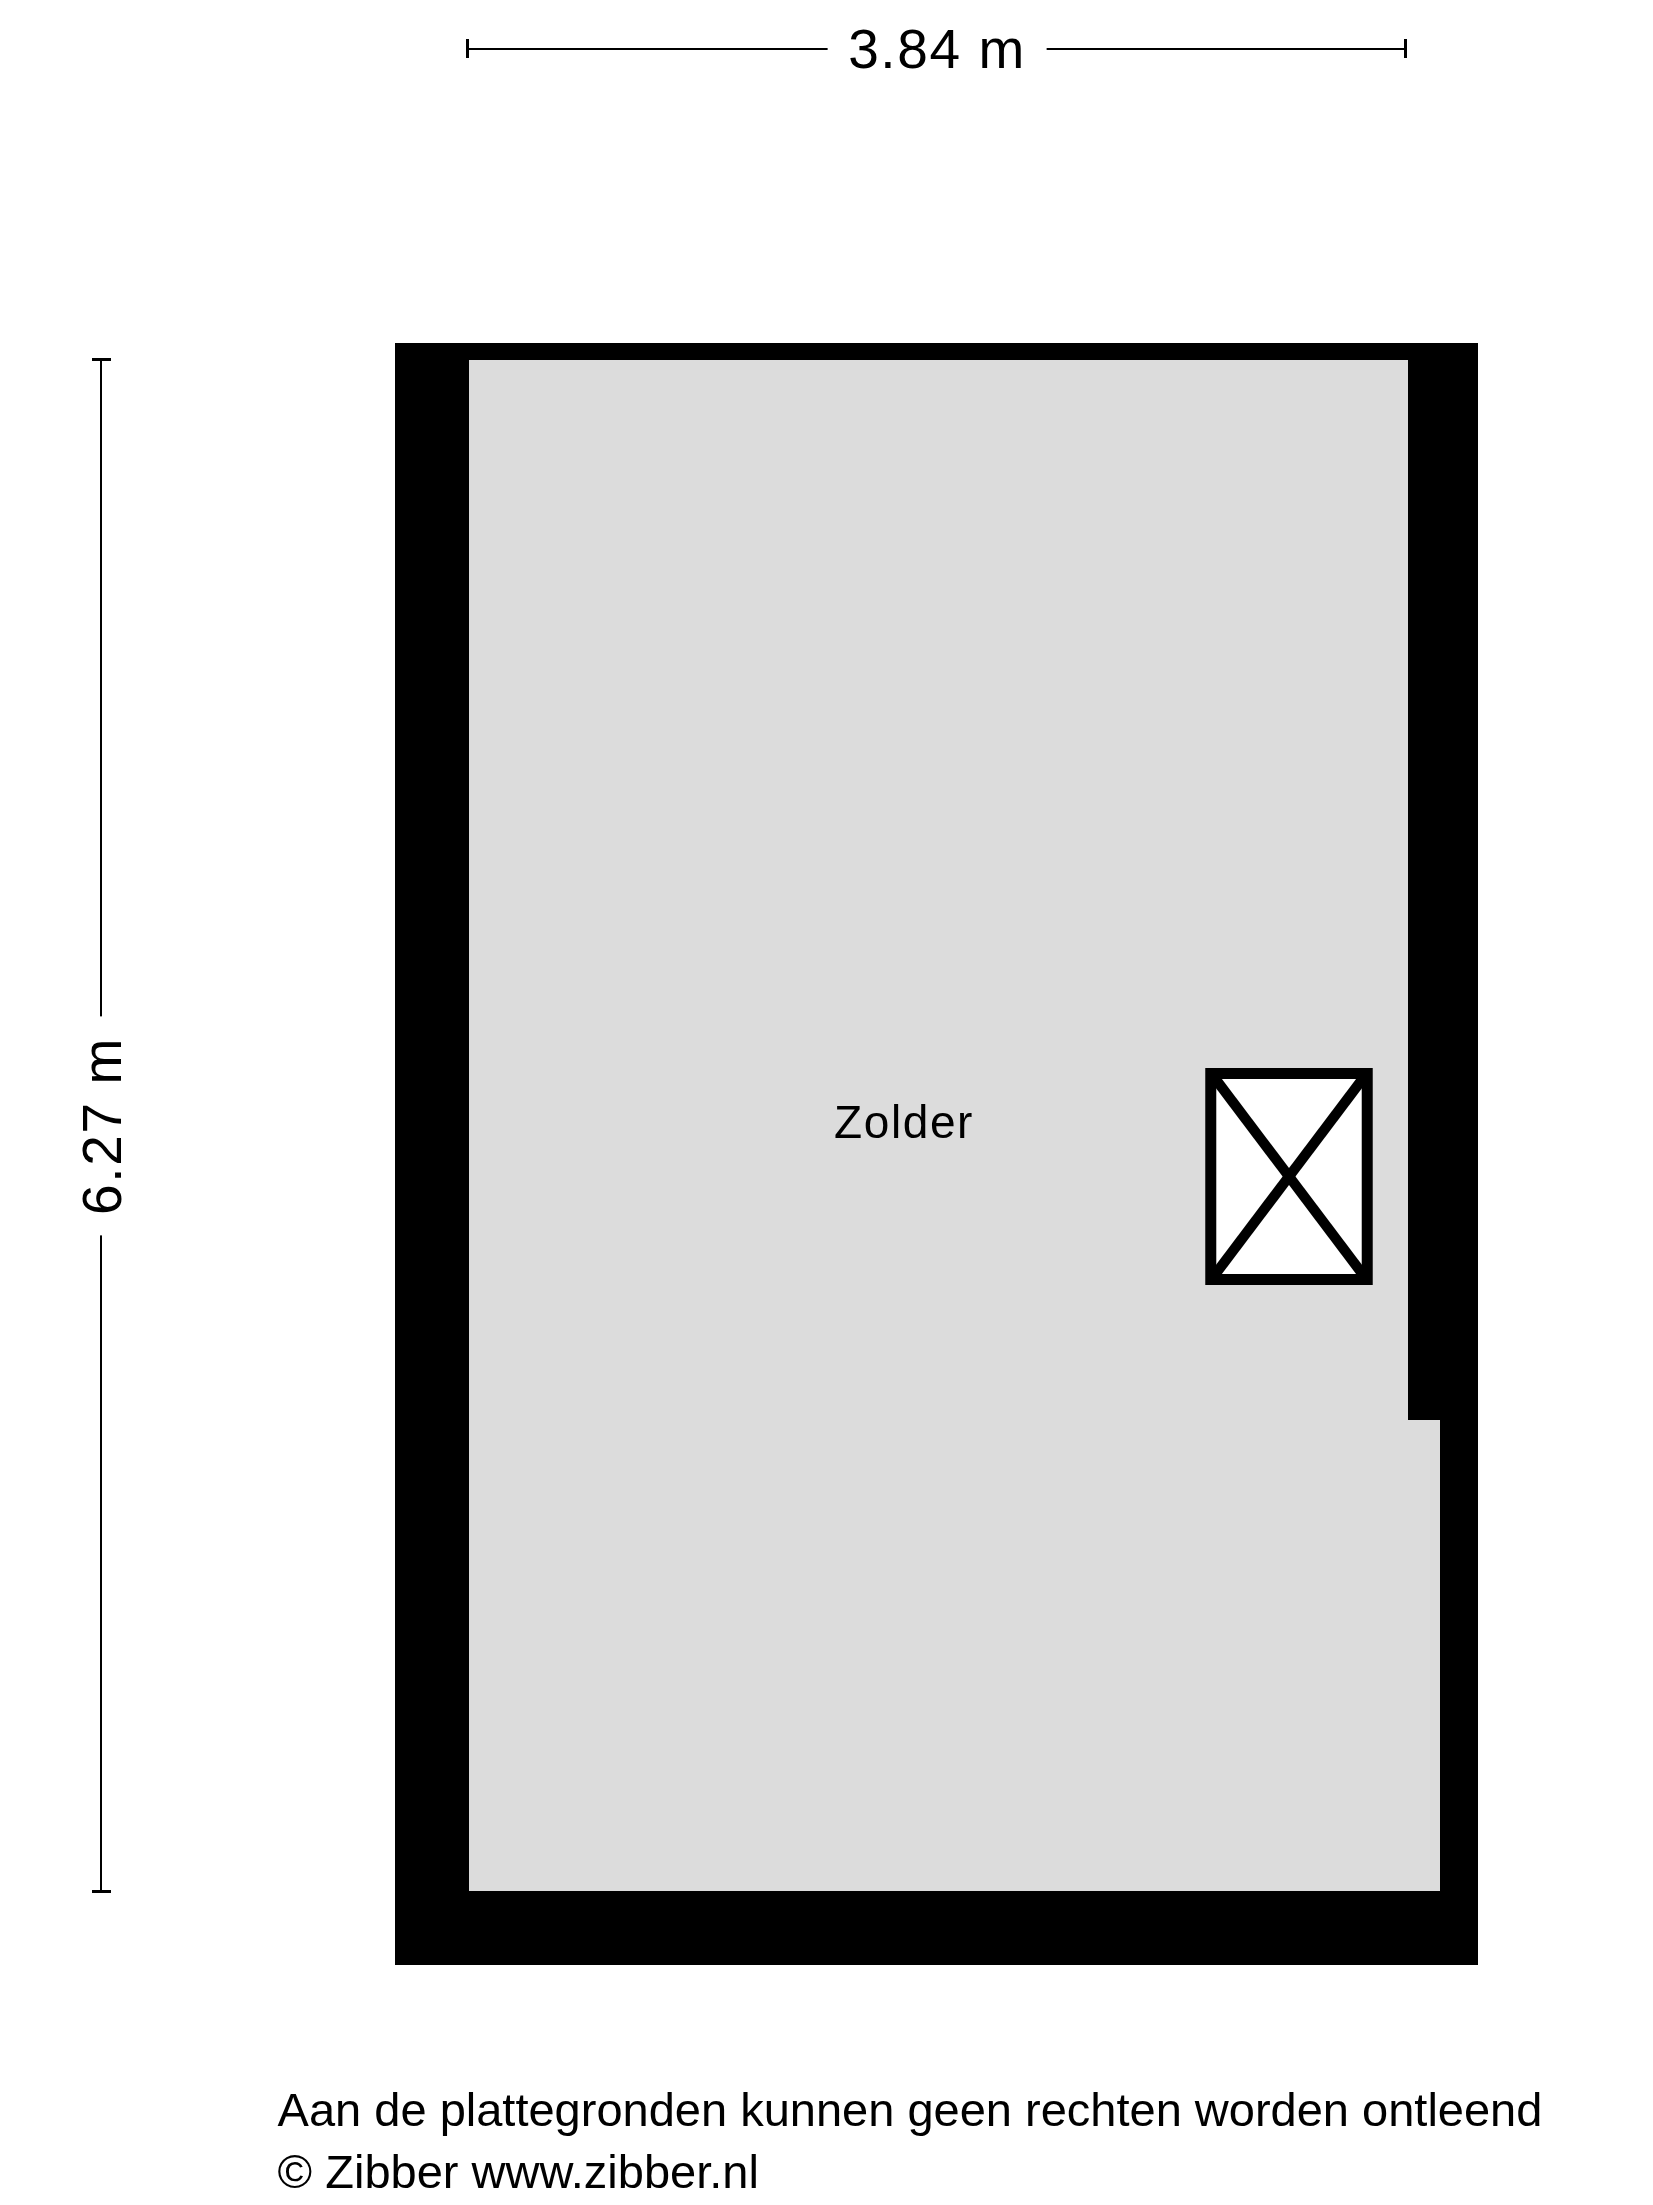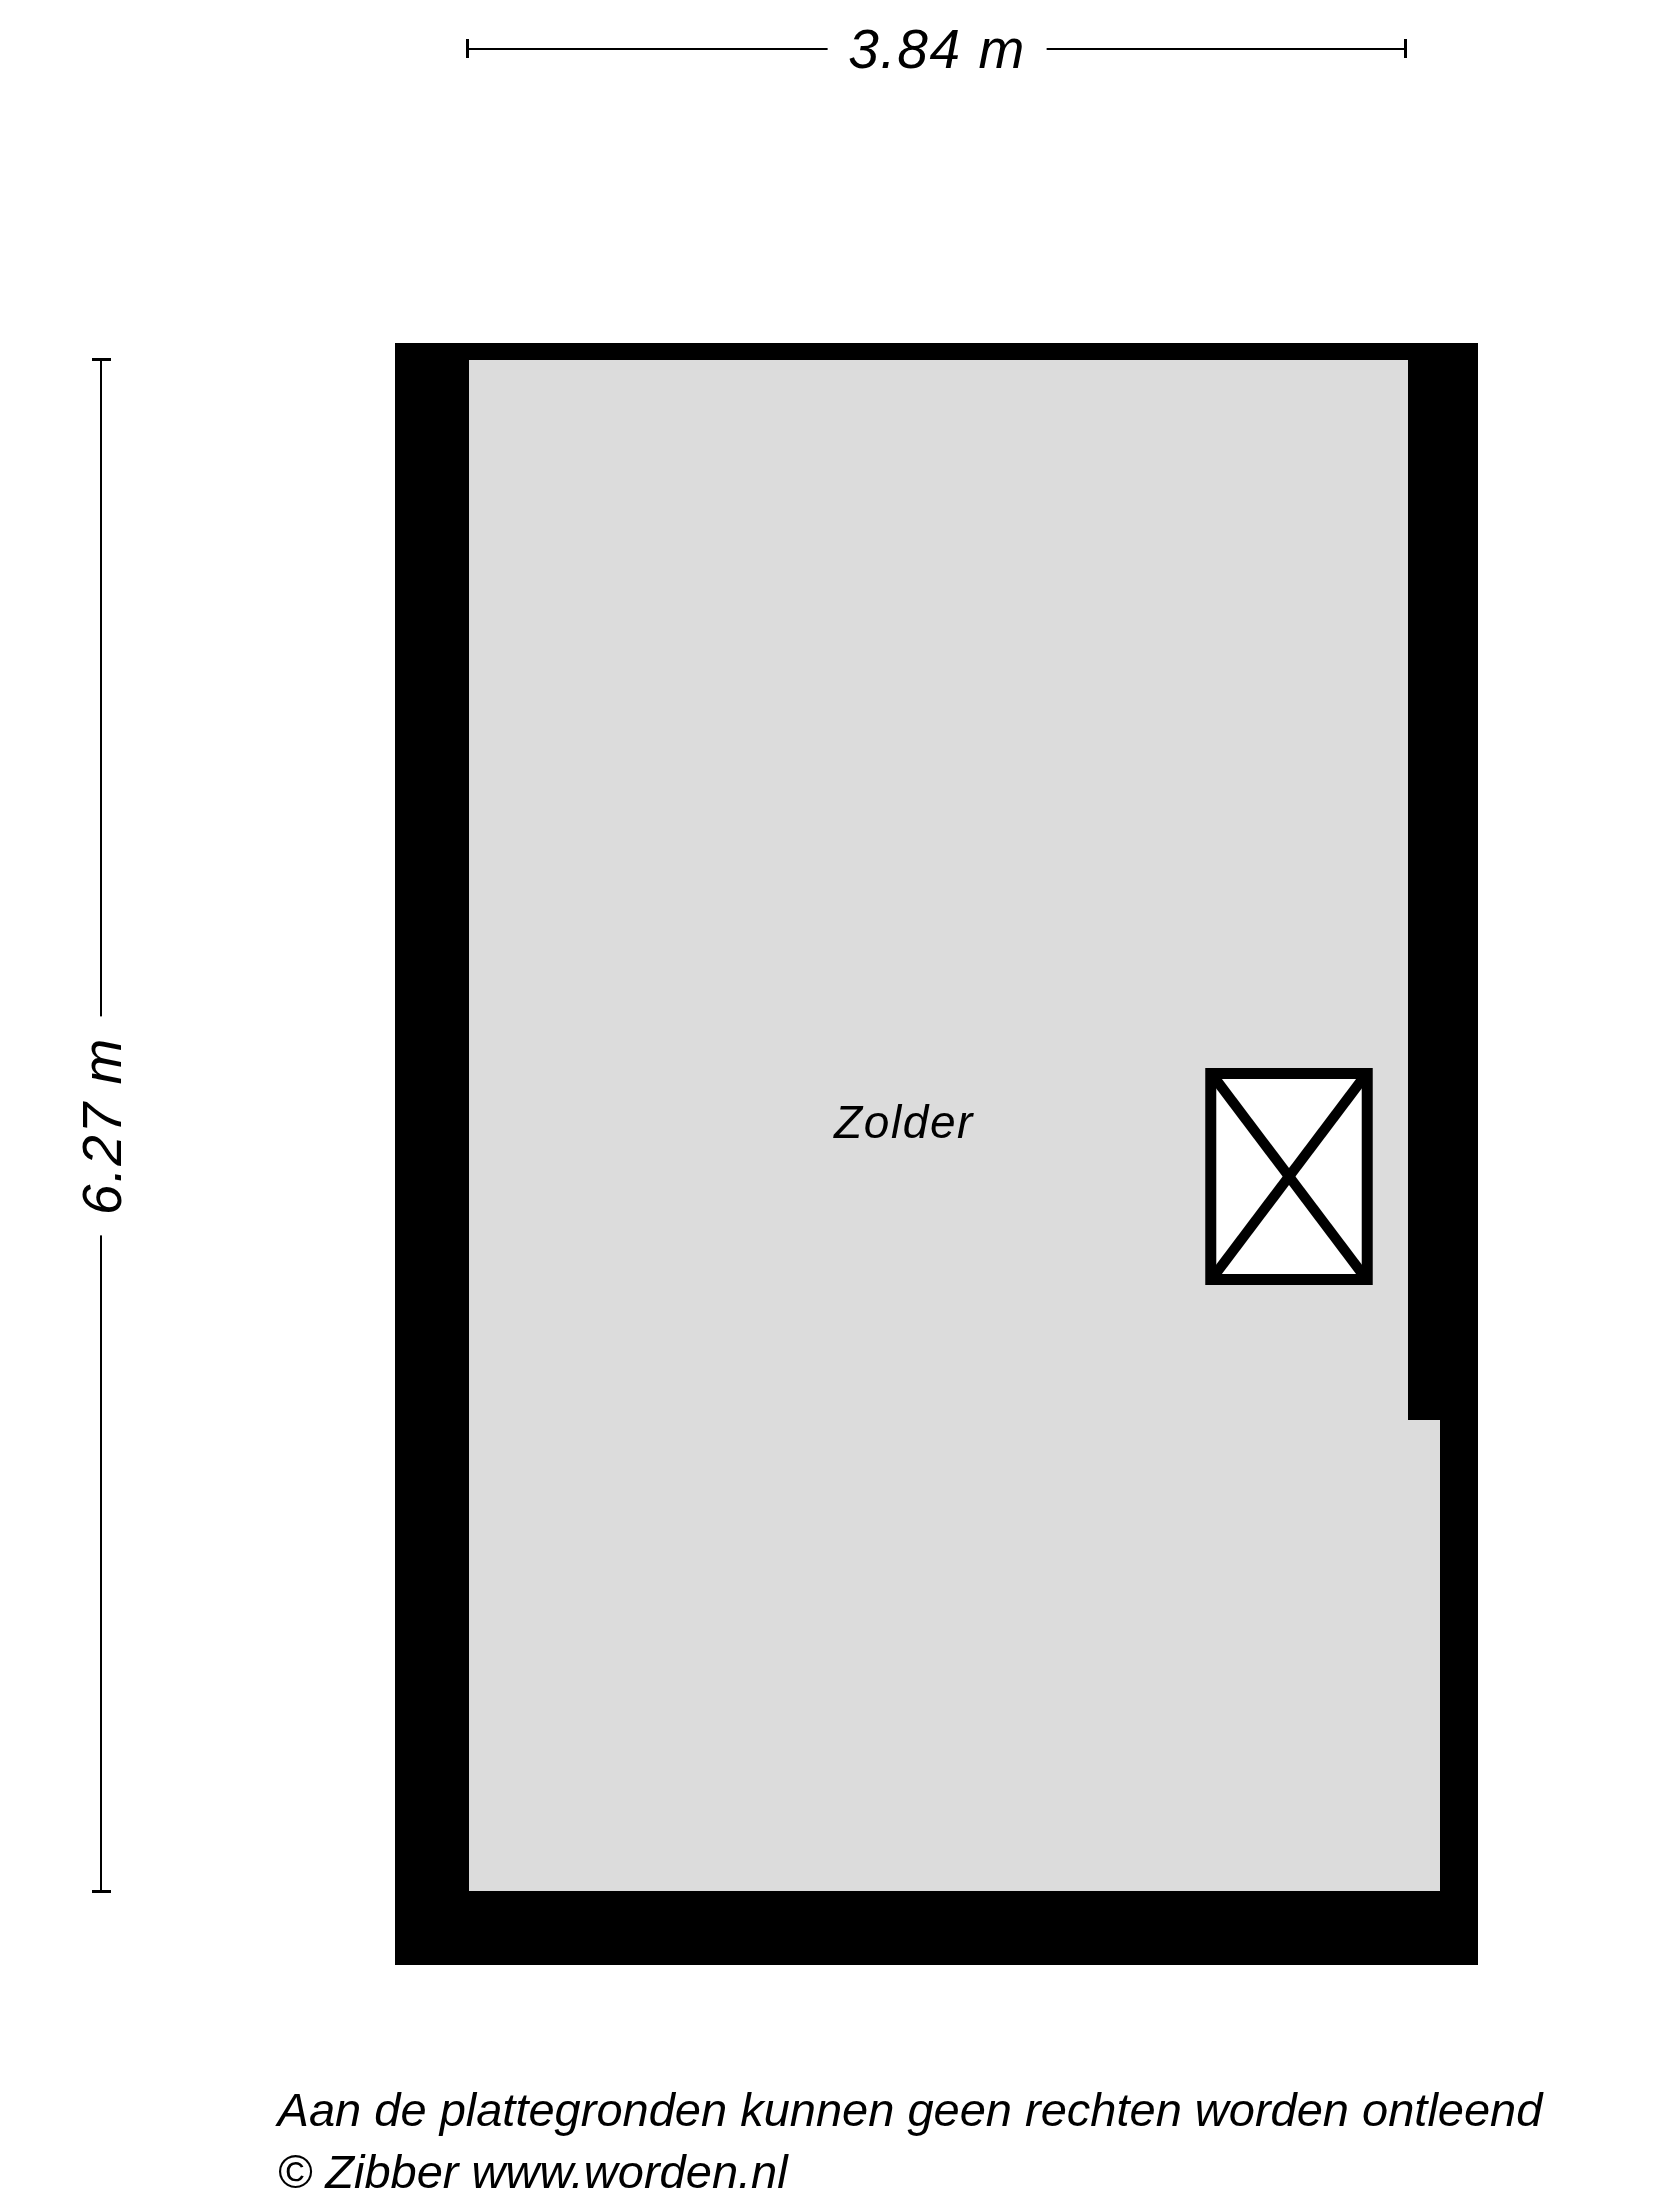--- a/index.html
+++ b/index.html
@@ -13,21 +13,20 @@
     background: var(--background);
     font-family: "Liberation Sans", "DejaVu Sans", sans-serif;
     color: var(--text);
   }
   .canvas {
     position: relative;
     width: 1654px;
     height: 2205px;
     background: var(--background);
     overflow: hidden;
-    font-style: italic;
   }
 
   
   .dim-line-h {
     position: absolute;
     left: 468px; top: 48px;
     width: 939px; height: 2.4px;
     background: var(--wall);
   }
   .tick-v {
@@ -140,17 +139,17 @@
   <svg class="cross-box" viewBox="0 0 213 276">
     <rect x="7" y="7" width="199" height="262" fill="#ffffff" stroke="#000000" stroke-width="14"></rect>
     <line x1="10" y1="10" x2="203" y2="266" stroke="#000000" stroke-width="13"></line>
     <line x1="203" y1="10" x2="10" y2="266" stroke="#000000" stroke-width="13"></line>
   </svg>
 
   <div class="room-label">Zolder</div>
 
   <div class="footer">
     <div>Aan de plattegronden kunnen geen rechten worden ontleend</div>
-    <div>© Zibber www.worden.nl</div>
+    <div>© Zibber www.zibber.nl</div>
   </div>
 
 </div>
 
 
 </body></html>

